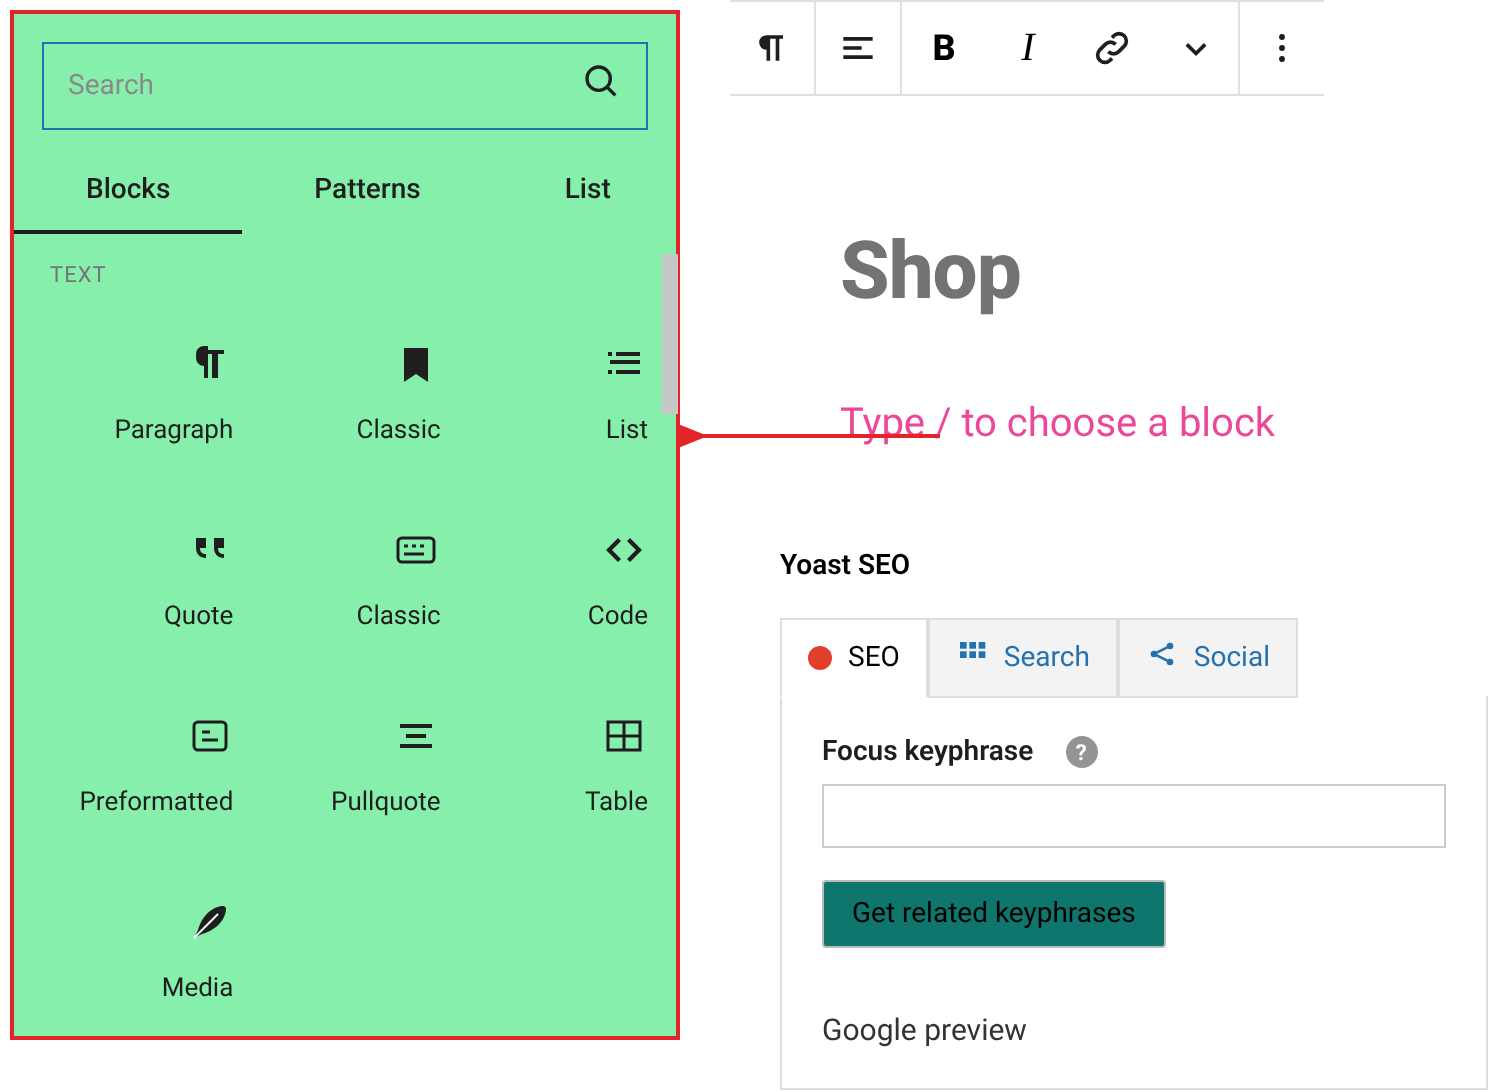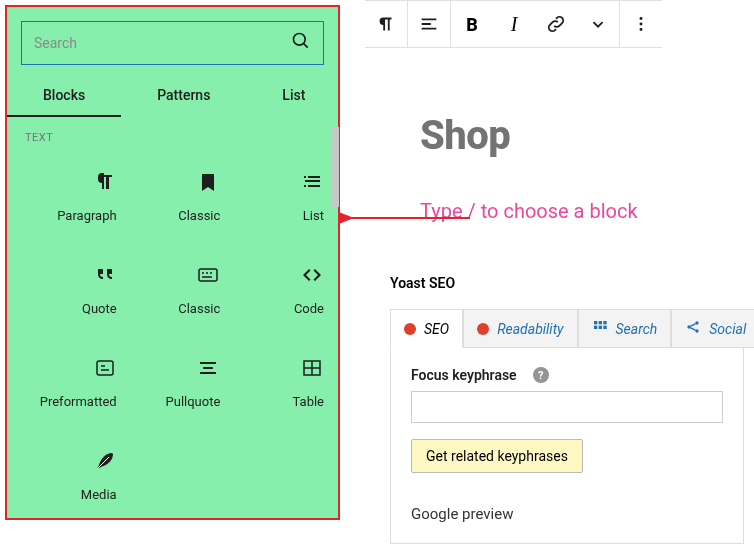--- a/index.html
+++ b/index.html
@@ -23,31 +23,31 @@
 .tool-group { display:flex; align-items:center; height:100%; }
 .tool-sep { width:1px; height:100%; background:#e0e0e0; }
 .tbtn { width:42px; height:46px; display:flex; align-items:center; justify-content:center; cursor:pointer; font-size:18px; }
 .tbtn svg { width:22px; height:22px; fill:#1e1e1e; }
 .editor { position:absolute; left:365px; top:48px; right:0; padding-top:16px; }
 .title { font-size:40px; font-weight:800; color:#737373; margin:48px 0 40px 55px; letter-spacing:-.5px; }
 .placeholder { font-size:20px; color:#ec4899; margin-left:55px; }
 .arrow { position:absolute; left:340px; top:204px; pointer-events:none; }
 .yoast { position:absolute; left:390px; top:275px; right:10px; }
 .yoast-label { font-size:14px; font-weight:600; margin-bottom:18px; color:#000000; }
-.yoast-tabs { display:flex; gap:0;font-style:italic; }
+.yoast-tabs { display:flex; gap:0; }
 .ytab { display:flex; align-items:center; gap:8px; padding:9px 13px; font-size:14px; cursor:pointer; border:1px solid #ddd; background:#f3f3f3; }
 .ytab.active { background:#fff; border-bottom:1px solid #fff; }
 .ytab.link { color:#2271b1; }
 .dot { width:12px; height:12px; border-radius:50%; }
 .yicon svg { width:16px; height:16px; fill:#2271b1; }
 .yoast-body { border:1px solid #ddd; border-top:none; padding:20px; margin-top:-1px; }
 .fk-row { display:flex; align-items:center; gap:16px; font-size:14px; font-weight:600; color:#1e1e1e; margin-bottom:8px; }
 .help-circle { width:16px; height:16px; border-radius:50%; background:#949494; color:#fff; font-size:11px; font-weight:700; display:inline-flex; align-items:center; justify-content:center; }
 .fk-input { width:100%; height:32px; border:1px solid #ccc; margin-bottom:16px; }
-.outline-btn { border:1px solid #bbb; background:#fef9c3; padding:8px 14px; font-size:14px; cursor:pointer; border-radius:2px; }
+.outline-btn { border:1px solid #bbb; background:#0f766e; padding:8px 14px; font-size:14px; cursor:pointer; border-radius:2px; }
 .gprev { margin-top:32px; font-size:15px; color:#333; }
 </style>
 </head>
 <body>
 
 <div class="inserter">
   <div class="search-wrap">
     <div class="search-box">
       <input placeholder="Search" style="">
       <span class="search-icon">
@@ -209,24 +209,20 @@
     </defs>
   <line x1="130" y1="14" x2="10" y2="14" stroke="#e3252b" stroke-width="2" marker-end="url(#ah)"></line>
 </svg>
 
 <div class="yoast">
   <div class="yoast-label">Yoast SEO</div>
   <div class="yoast-tabs">
     <div class="ytab active">
         <span class="dot" style="background:#e23f2b"></span>
         <span>SEO</span>
-      </div>
-    <div class="ytab link">
-        <span class="dot" style="background:#e23f2b"></span>
-        <span>Readability</span>
       </div>
     <div class="ytab link">
         <span class="yicon"><svg viewBox="0 0 24 24">
             <rect x="3" y="3" width="5" height="5"></rect>
             <rect x="10" y="3" width="5" height="5"></rect>
             <rect x="17" y="3" width="5" height="5"></rect>
             <rect x="3" y="10" width="5" height="5"></rect>
             <rect x="10" y="10" width="5" height="5"></rect>
             <rect x="17" y="10" width="5" height="5"></rect>
           </svg></span>

